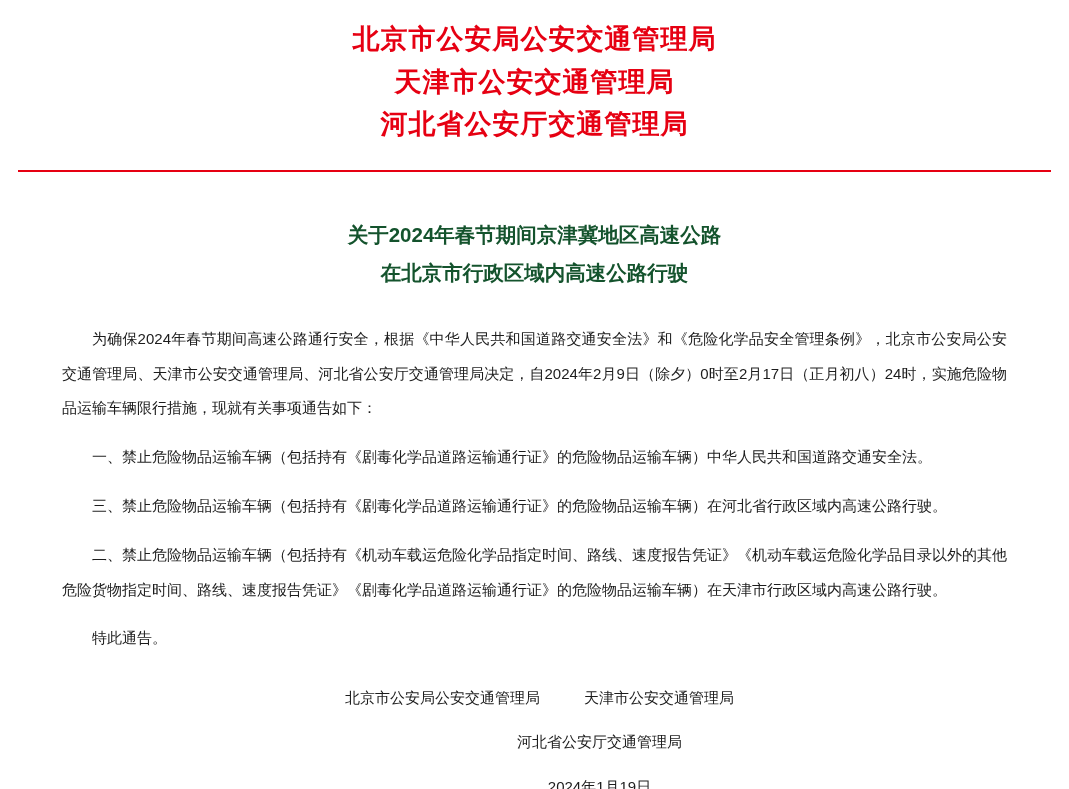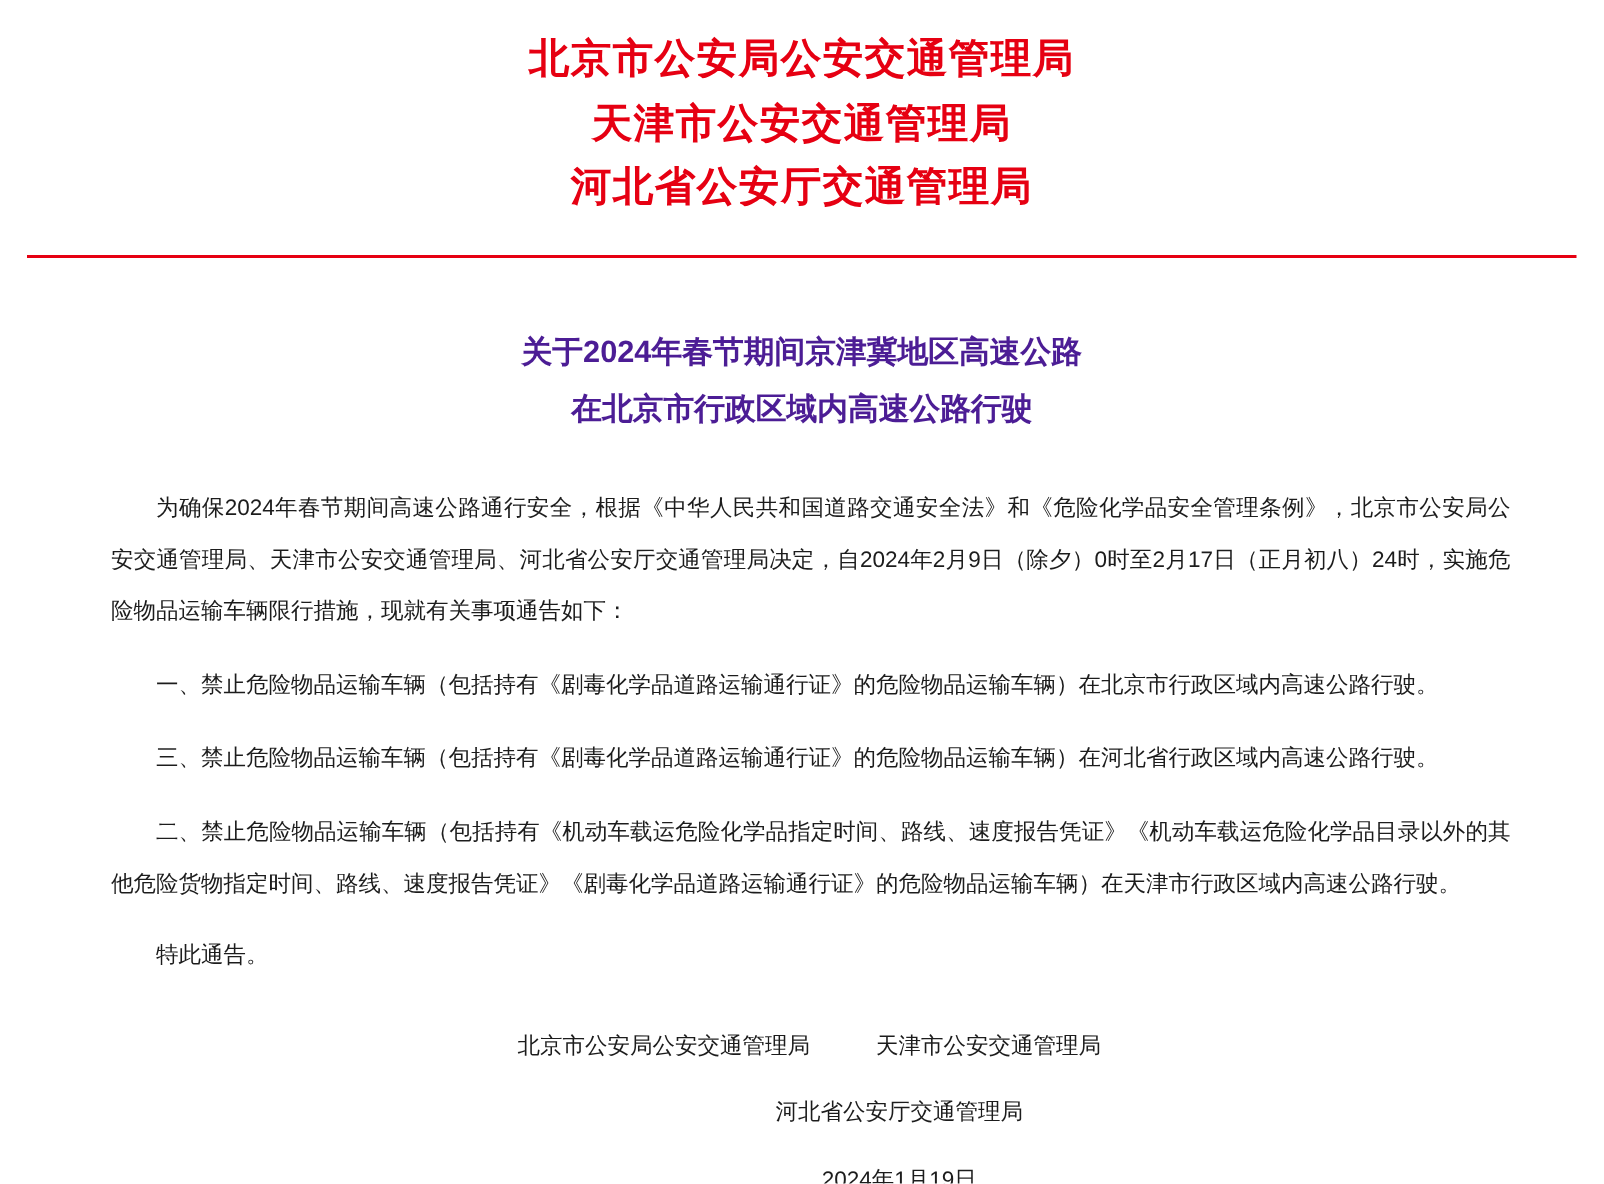--- a/index.html
+++ b/index.html
@@ -36,38 +36,37 @@
   .red-rule {
     margin: 24px 18px 0 18px;
     border-top: 2px solid #e60012;
     height: 0;
   }
   .doc-title {
     text-align: center;
     margin-top: 44px;
     font-size: 20.5px;
     font-weight: bold;
-    color: #4c1d95;
+    color: #14532d;
     line-height: 1.85;
   }
   .body-text {
     margin: 0 62px;
     padding-top: 30px;
     font-size: 15px;
     line-height: 2.32;
     color: #1c1c1c;
     text-align: justify;
   }
   .para {
-    margin: 0 0 14px 12px;
+    margin: 0 0 14px 0;
     text-indent: 2em;
   }
   .para.tight {
     margin-bottom: 12px;
-    font-family: Liberation Mono, monospace;
   }
   .signature {
     margin-top: 26px;
     font-size: 15px;
     color: #1c1c1c;
     line-height: 2.1;
   }
   .sig-row-1 {
     display: flex;
     justify-content: center;
@@ -100,21 +99,21 @@
 
   <div class="red-rule"></div>
 
   <div class="doc-title">
     <div>关于2024年春节期间京津冀地区高速公路</div>
     <div>在北京市行政区域内高速公路行驶</div>
   </div>
 
   <div class="body-text">
     <p class="para">为确保2024年春节期间高速公路通行安全，根据《中华人民共和国道路交通安全法》和《危险化学品安全管理条例》，北京市公安局公安交通管理局、天津市公安交通管理局、河北省公安厅交通管理局决定，自2024年2月9日（除夕）0时至2月17日（正月初八）24时，实施危险物品运输车辆限行措施，现就有关事项通告如下：</p>
-    <p class="para">一、禁止危险物品运输车辆（包括持有《剧毒化学品道路运输通行证》的危险物品运输车辆）在北京市行政区域内高速公路行驶。</p>
+    <p class="para">一、禁止危险物品运输车辆（包括持有《剧毒化学品道路运输通行证》的危险物品运输车辆）中华人民共和国道路交通安全法。</p>
     <p class="para">三、禁止危险物品运输车辆（包括持有《剧毒化学品道路运输通行证》的危险物品运输车辆）在河北省行政区域内高速公路行驶。</p>
     <p class="para">二、禁止危险物品运输车辆（包括持有《机动车载运危险化学品指定时间、路线、速度报告凭证》《机动车载运危险化学品目录以外的其他危险货物指定时间、路线、速度报告凭证》《剧毒化学品道路运输通行证》的危险物品运输车辆）在天津市行政区域内高速公路行驶。</p>
     <p class="para tight">特此通告。</p>
 
     <div class="signature">
       <div class="sig-row-1">
         <span>北京市公安局公安交通管理局</span>
         <span>天津市公安交通管理局</span>
       </div>
       <div class="sig-row-2">

